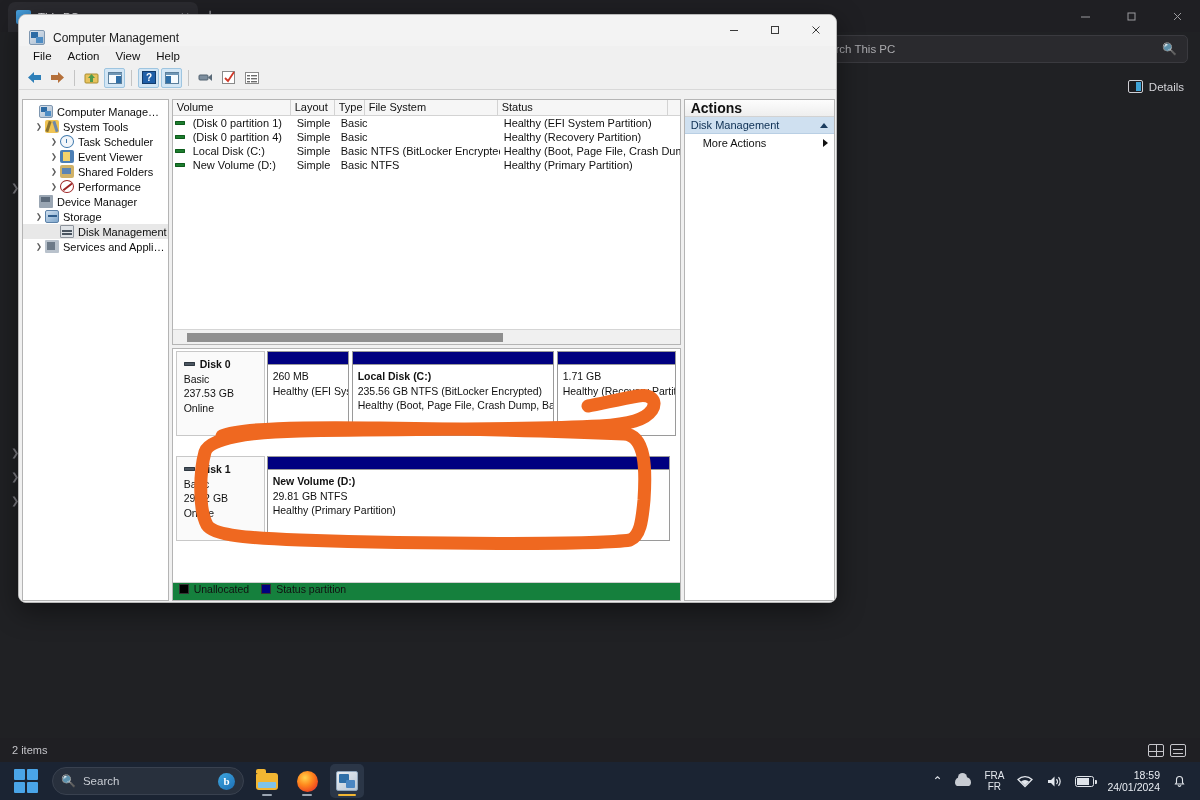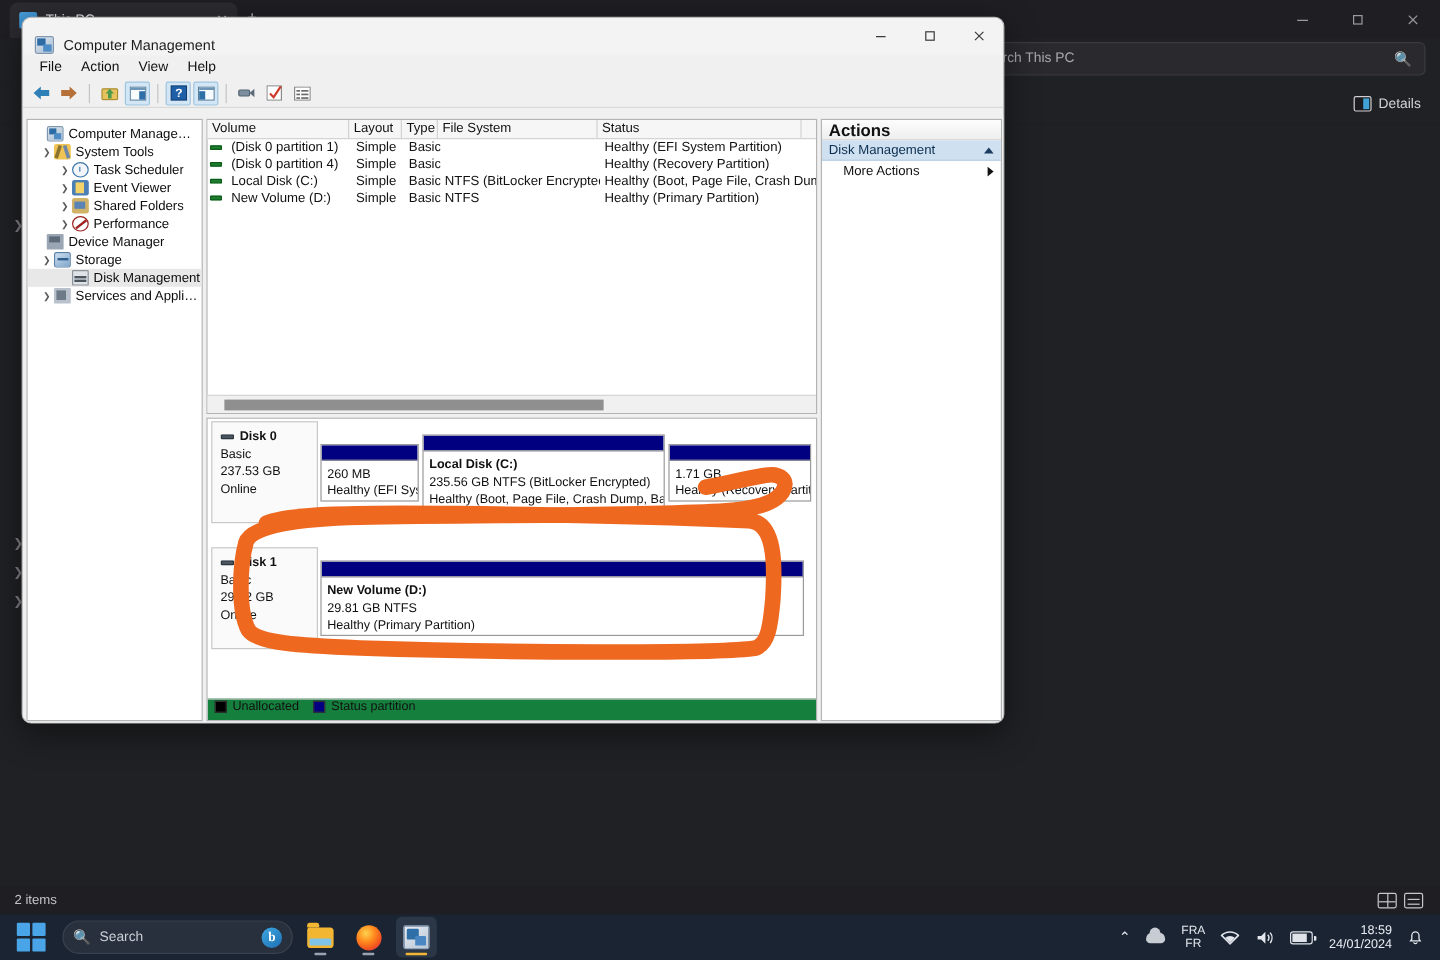--- a/index.html
+++ b/index.html
@@ -354,21 +354,21 @@
   }
   .disk-info {
     width: 89px; border: 1px solid #c8c8c8; background: #fafafa;
     padding: 5px 0 0 7px; font-size: 10.5px; color: #111; line-height: 14.5px;
   }
   .disk-name { font-weight: bold; display: flex; align-items: center; gap: 5px; }
   .disk-name-ico {
     width: 11px; height: 4px; background: #4a5560; border-radius: 1px;
     box-shadow: 0 0 0 1px #2e3740 inset;
   }
-  .disk-parts { flex: 1 1 auto; display: flex; margin-left: 2px; align-items: center; }
+  .disk-parts { flex: 1 1 auto; display: flex; margin-left: 2px; }
   .part {
     border: 1px solid #9a9a9a; background: #fff; margin-right: 3px;
     display: flex; flex-direction: column; overflow: hidden;
   }
   .part:last-child { margin-right: 0; }
   .part-cap { height: 13px; background: #000080; border-bottom: 1px solid #9a9a9a; }
   .part-body { flex: 1 1 auto; padding: 4px 0 0 5px; font-size: 10.5px; color: #111; line-height: 14.5px; }
   .part-title { font-weight: bold; white-space: nowrap; }
   .part-line { white-space: nowrap; }
   .spacer-strip { height: 18px; }

